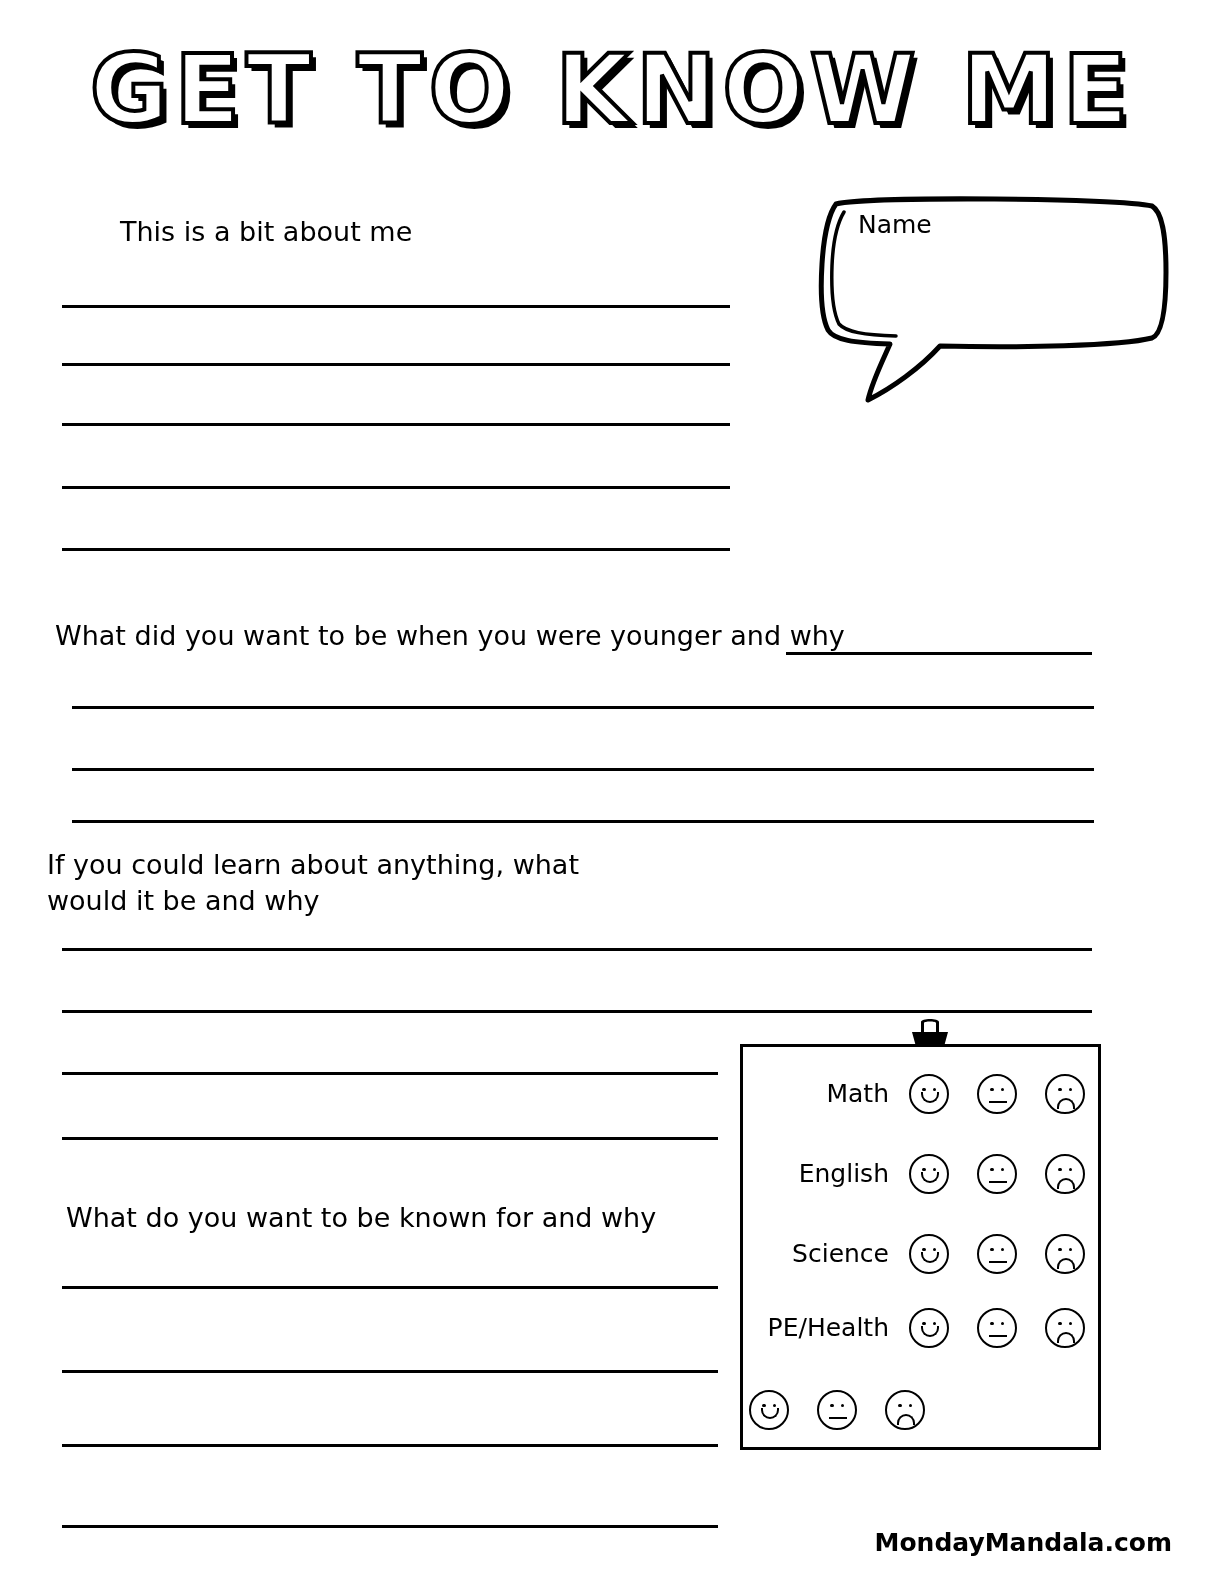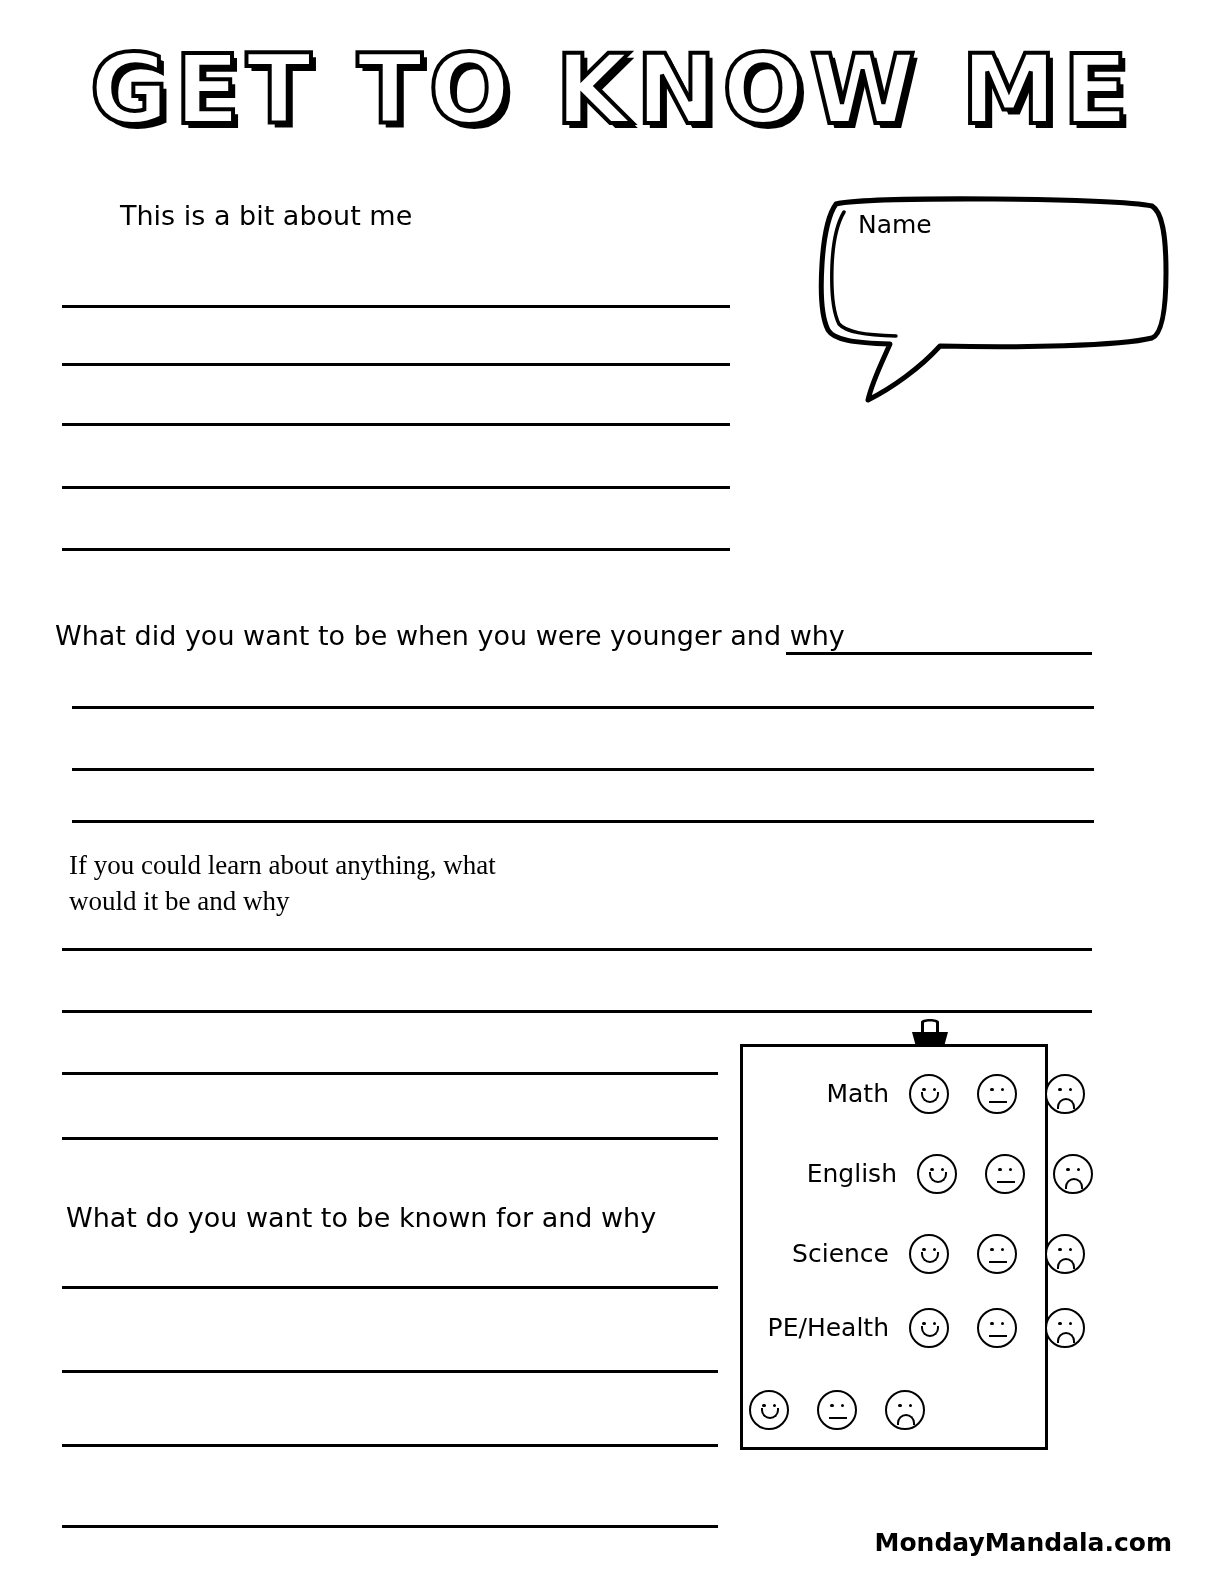--- a/index.html
+++ b/index.html
@@ -67,21 +67,21 @@
     top: 24px;
     font-size: 25px;
     color: #000;
   }
 
   
   .subject-box {
     position: absolute;
     left: 740px;
     top: 1044px;
-    width: 308px;
+    width: 361px;
     height: 406px;
     border: 3px solid #000;
     background: #fff;
   }
   .clip {
     position: absolute;
     left: 906px;
     top: 1016px;
     width: 48px;
     height: 40px;
@@ -164,21 +164,21 @@
     color: #000;
   }
 </style>
 </head>
 <body>
 
 <div class="page">
 
   <div class="title">GET TO KNOW ME</div>
 
-  <div class="q" style="left:120px; top:198px;">This is a bit about me</div>
+  <div class="q" style="left:120px; top:214px;">This is a bit about me</div>
 
   <div class="line" style="left:62px; top:305px; width:668px;"></div>
   <div class="line" style="left:62px; top:363px; width:668px;"></div>
   <div class="line" style="left:62px; top:423px; width:668px;"></div>
   <div class="line" style="left:62px; top:486px; width:668px;"></div>
   <div class="line" style="left:62px; top:548px; width:668px;"></div>
 
   <div class="bubble-wrap">
     <svg width="390" height="250" viewBox="0 0 390 250">
       <path d="M36 18 C30 26 24 46 22 78 C20 110 22 132 28 144
@@ -194,21 +194,21 @@
     </svg>
     <div class="bubble-label">Name</div>
   </div>
 
   <div class="q" style="left:55px; top:618px;text-align:center;">What did you want to be when you were younger and why</div>
   <div class="line" style="left:786px; top:652px; width:306px;"></div>
   <div class="line" style="left:72px; top:706px; width:1022px;"></div>
   <div class="line" style="left:72px; top:768px; width:1022px;"></div>
   <div class="line" style="left:72px; top:820px; width:1022px;"></div>
 
-  <div class="q" style="left:69px; top:847px;font-family:Liberation Serif, serif;">If you could learn about anything, what
+  <div class="q" style="left:47px; top:847px;">If you could learn about anything, what
 would it be and why</div>
   <div class="line" style="left:62px; top:948px; width:1030px;"></div>
   <div class="line" style="left:62px; top:1010px; width:1030px;"></div>
   <div class="line" style="left:62px; top:1072px; width:656px;"></div>
   <div class="line" style="left:62px; top:1137px; width:656px;"></div>
 
   <div class="q" style="left:66px; top:1200px;">What do you want to be known for and why</div>
   <div class="line" style="left:62px; top:1286px; width:656px;"></div>
   <div class="line" style="left:62px; top:1370px; width:656px;"></div>
   <div class="line" style="left:62px; top:1444px; width:656px;"></div>
@@ -235,21 +235,21 @@
             <span class="mouth-neutral"></span>
           </div>
         <div class="face">
             <span class="eye l"></span>
             <span class="eye r"></span>
             <span class="mouth-sad"></span>
           </div>
       </div>
     </div>
 
-    <div class="subject-row" style="top:86px;padding-left:8px;">
+    <div class="subject-row" style="top:86px;">
       <div class="subject-label">English</div>
       <div class="faces">
         <div class="face">
             <span class="eye l"></span>
             <span class="eye r"></span>
             <span class="mouth-happy"></span>
           </div>
         <div class="face">
             <span class="eye l"></span>
             <span class="eye r"></span>

